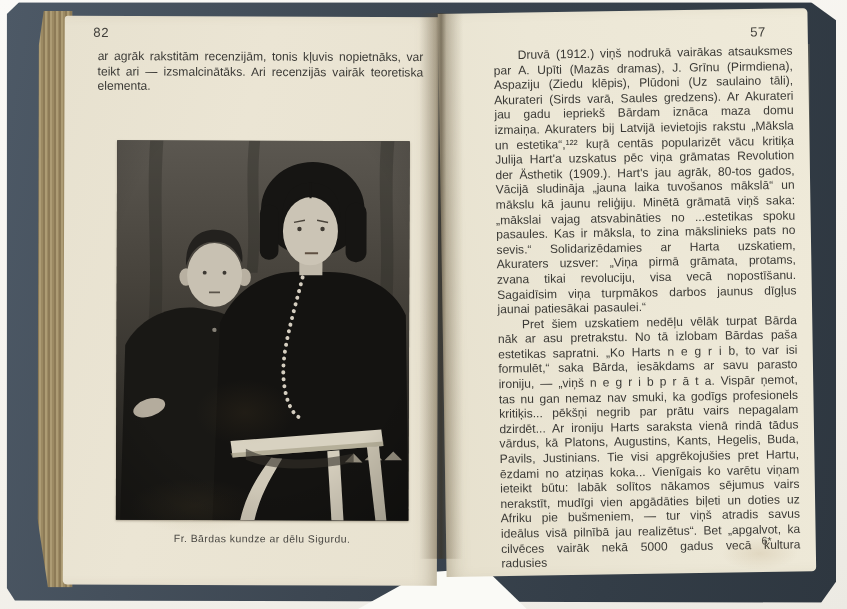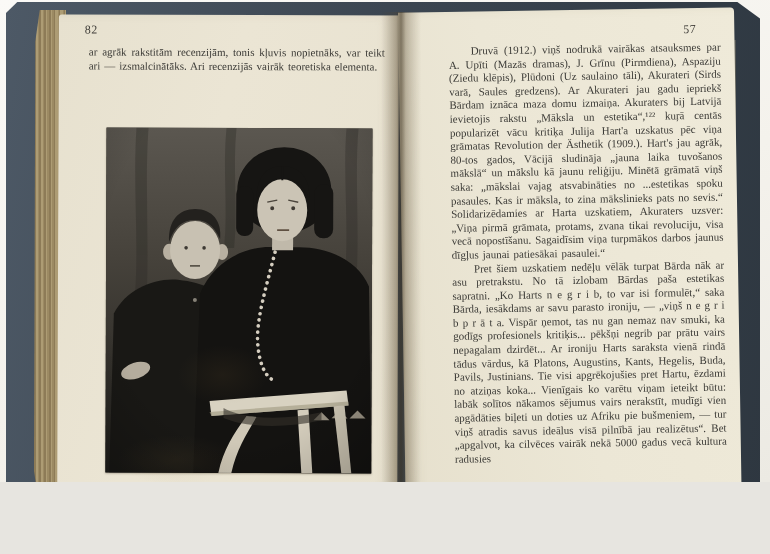--- a/index.html
+++ b/index.html
@@ -1,19 +1,19 @@
 <!DOCTYPE html>
 <html><head>
 <meta charset="utf-8">
 <style>
   html,body{margin:0;padding:0;background:#e7e5e0;}
   .scene{
-    position:relative;width:770px;height:482px;overflow:hidden;
+    position:relative;width:770px;height:554px;overflow:hidden;
     background:linear-gradient(160deg,#fbfaf7 0%,#f4f2ec 55%,#eceae3 100%);
-    font-family:Liberation Serif, serif;
+    font-family:Liberation Sans, sans-serif;
   }
   
   .cover{
     position:absolute;left:6px;top:2px;width:754px;height:546px;
     background:linear-gradient(100deg,#4d5966 0%,#3c4651 45%,#333d47 75%,#2e3740 100%);
     border-radius:10px 14px 12px 8px;
     clip-path:polygon(0 2%,1.5% 0,97% 0,100% 3%,100% 96.5%,98.2% 100%,1% 99.6%,0 97.5%);
     box-shadow:0 8px 16px rgba(90,85,75,.4);
     z-index:1;
   }
@@ -154,20 +154,21 @@
           <path d="M104,284 L243,273 L243,277 L106,288 Z" fill="#9e977f" opacity="0.6"></path>
           <path d="M141,288 C128,306 118,322 113,345 L126,345 C131,322 141,306 151,289 Z" fill="#cfc8b7"></path>
           <path d="M192,282 L203,281 L207,345 L196,345 Z" fill="#d4cdbc"></path>
           <path d="M228,278 L239,277 L246,345 L236,345 Z" fill="#c9c2b0"></path>
           <path d="M118,280 C140,292 180,292 216,284 L216,292 C182,300 142,300 118,290 Z" fill="#33302a" opacity="0.6"></path>
         </g>
         <rect x="0" y="0" width="266" height="345" fill="url(#vig)"></rect>
       </svg>
     </div>
 
+    <div class="caption">Fr. Bārdas kundze ar dēlu Sigurdu.</div>
     <div class="stain stain2"></div>
     <div class="stain stain3"></div>
   </div>
 
   <div class="page page-right">
     <div class="pagenum pn-right">57</div>
     <div class="body-text rp-col">
       <p>Druvā (1912.) viņš nodrukā vairākas atsauksmes par A. Upīti (Mazās dramas), J. Grīnu (Pirmdiena), Aspaziju (Ziedu klēpis), Plūdoni (Uz saulaino tāli), Akurateri (Sirds varā, Saules gredzens). Ar Akurateri jau gadu iepriekš Bārdam iznāca maza domu izmaiņa. Akuraters bij Latvijā ievietojis rakstu „Māksla un estetika“,¹²² kuŗā centās popularizēt vācu kritiķa Julija Hart'a uzskatus pēc viņa grāmatas Revolution der Ästhetik (1909.). Hart's jau agrāk, 80-tos gados, Vācijā sludināja „jauna laika tuvošanos mākslā“ un mākslu kā jaunu reliģiju. Minētā grāmatā viņš saka: „mākslai vajag atsvabināties no ...estetikas spoku pasaules. Kas ir māksla, to zina mākslinieks pats no sevis.“ Solidarizēdamies ar Harta uzskatiem, Akuraters uzsver: „Viņa pirmā grāmata, protams, zvana tikai revoluciju, visa vecā nopostīšanu. Sagaidīsim viņa turpmākos darbos jaunus dīgļus jaunai patiesākai pasaulei.“</p>
       <p>Pret šiem uzskatiem nedēļu vēlāk turpat Bārda nāk ar asu pretrakstu. No tā izlobam Bārdas paša estetikas sapratni. „Ko Harts n e g r i b, to var isi formulēt,“ saka Bārda, iesākdams ar savu parasto ironiju, — „viņš n e g r i b  p r ā t a. Vispār ņemot, tas nu gan nemaz nav smuki, ka godīgs profesionels kritiķis... pēkšņi negrib par prātu vairs nepagalam dzirdēt... Ar ironiju Harts saraksta vienā rindā tādus vārdus, kā Platons, Augustins, Kants, Hegelis, Buda, Pavils, Justinians. Tie visi apgrēkojušies pret Hartu, ēzdami no atziņas koka... Vienīgais ko varētu viņam ieteikt būtu: labāk solītos nākamos sējumus vairs nerakstīt, mudīgi vien apgādāties biļeti un doties uz Afriku pie bušmeniem, — tur viņš atradis savus ideālus visā pilnībā jau realizētus“. Bet „apgalvot, ka cilvēces vairāk nekā 5000 gadus vecā kultura radusies</p>
     </div>

